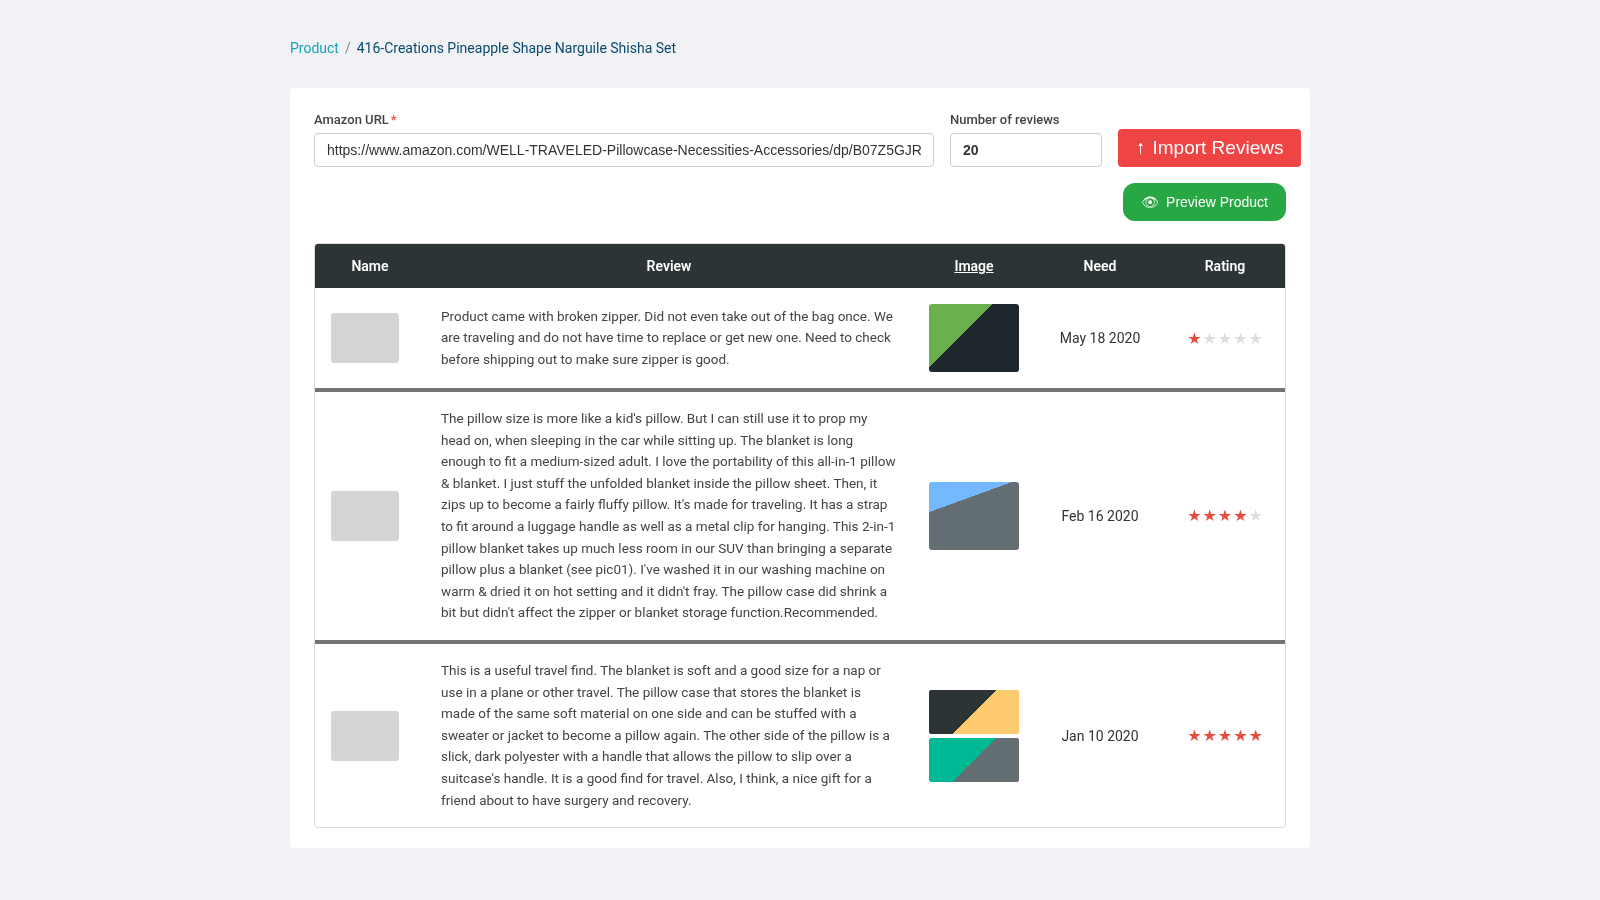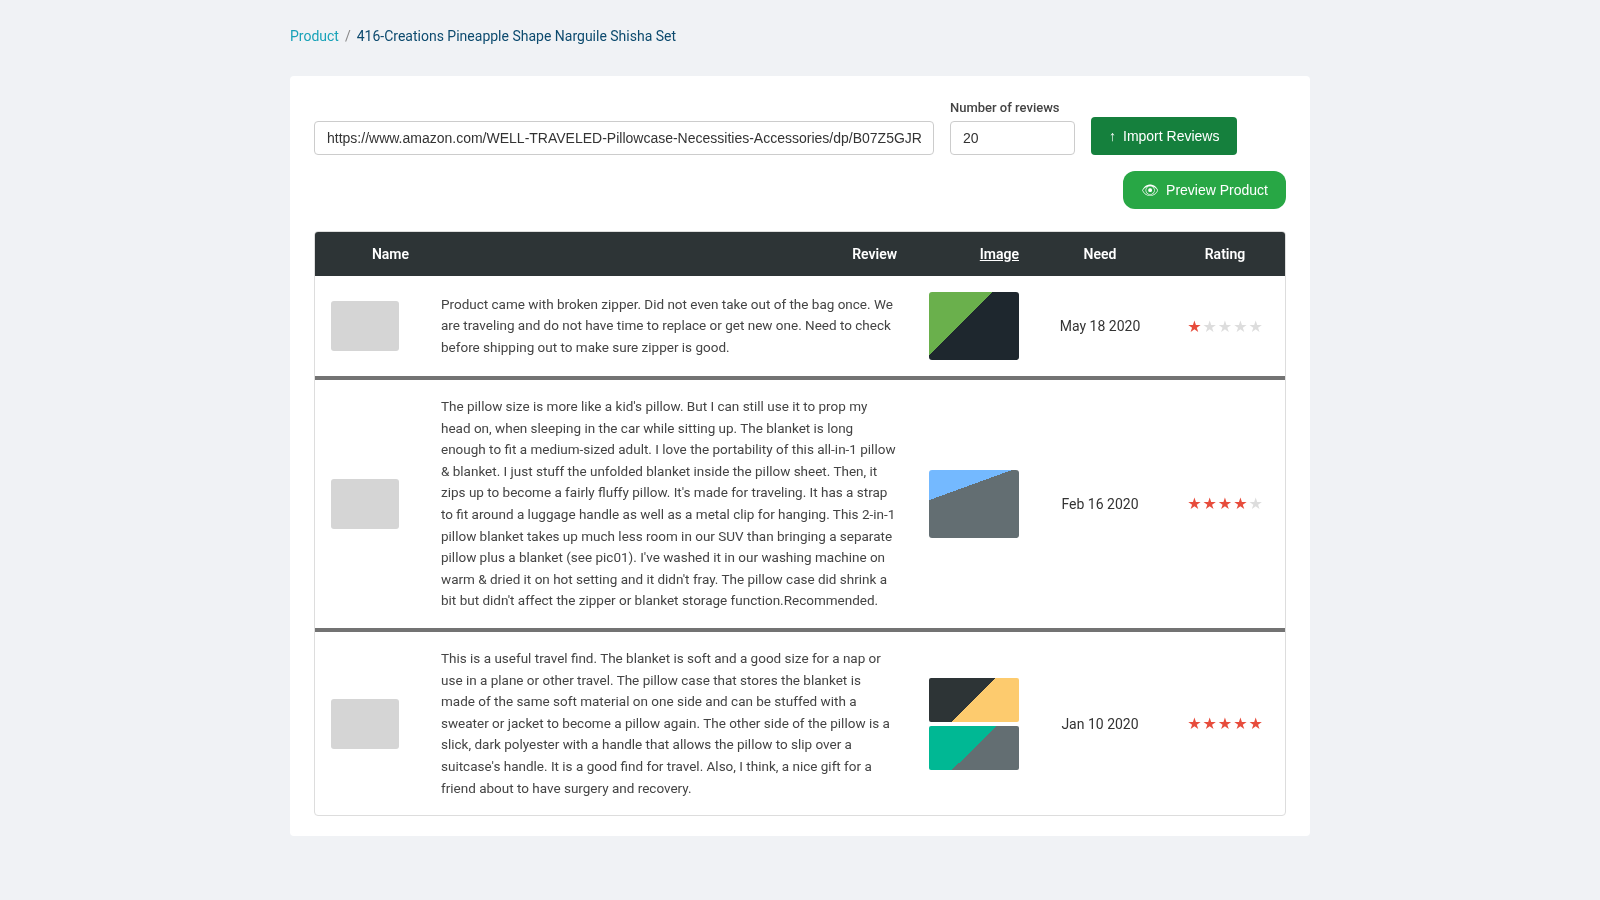--- a/index.html
+++ b/index.html
@@ -4,21 +4,21 @@
   <style>
     * { box-sizing: border-box; margin: 0; padding: 0; }
     body {
       background: #f0f2f5;
       font-family: -apple-system, BlinkMacSystemFont, 'Segoe UI', Roboto, sans-serif;
       font-size: 14px;
       color: #333;
     }
     .page-wrapper {
       max-width: 1060px;
-      margin: 6px auto;
+      margin: 18px auto;
       padding: 8px 20px;
     }
     .breadcrumb {
       display: flex;
       align-items: center;
       gap: 6px;
       padding: 14px 0;
       font-size: 14px;
       color: #555;
       margin-bottom: 18px;
@@ -57,32 +57,32 @@
     .form-group input[type="text"],
     .form-group input[type="number"] {
       border: 1px solid #ccc;
       border-radius: 4px;
       padding: 8px 12px;
       font-size: 14px;
       outline: none;
       color: #333;
     }
     .form-group input[type="text"] { width: 620px; }
-    .form-group input[type="number"] { width: 125px; }
+    .form-group input[type="number"] { width: 152px; font-weight: bold; }
 
     .btn-import {
       display: flex;
       align-items: center;
       gap: 7px;
-      background: #15803d;
+      background: #ef4444;
       color: #fff;
       border: none;
       border-radius: 4px;
       padding: 9px 18px;
-      font-size: 14px;
+      font-size: 19px;
       font-weight: 500;
       cursor: pointer;
       white-space: nowrap;
       height: 38px;
     }
 
     .btn-preview {
       display: flex;
       align-items: center;
       gap: 7px;
@@ -116,21 +116,21 @@
     table {
       width: 100%;
       border-collapse: collapse;
     }
     thead tr {
       background: #2d3436;
       color: #fff;
     }
     thead th {
       padding: 14px 16px;
-      text-align: right;
+      text-align: center;
       font-weight: 600;
       font-size: 14px;
     }
     tbody tr {
       border-bottom: 4px solid #737373;
     }
     tbody tr:last-child { border-bottom: none; }
     tbody td {
       padding: 16px;
       vertical-align: middle;
@@ -208,20 +208,23 @@
   <div class="breadcrumb">
     <a class="breadcrumb-link">Product</a>
     <span class="breadcrumb-separator">/</span>
     <span class="breadcrumb-current">416-Creations Pineapple Shape Narguile Shisha Set</span>
   </div>
 
   <div class="form-section">
     <div class="form-row">
 
       <div class="form-group">
+        <label>
+          <span>Amazon URL</span><span class="required-star">*</span>
+        </label>
         <input type="text" value="https://www.amazon.com/WELL-TRAVELED-Pillowcase-Necessities-Accessories/dp/B07Z5GJRWX/ref" style="">
       </div>
 
       <div class="form-group">
         <label>Number of reviews</label>
         <input type="number" value="20" style="">
       </div>
 
       <button class="btn-import">
         <span class="upload-icon"></span>

